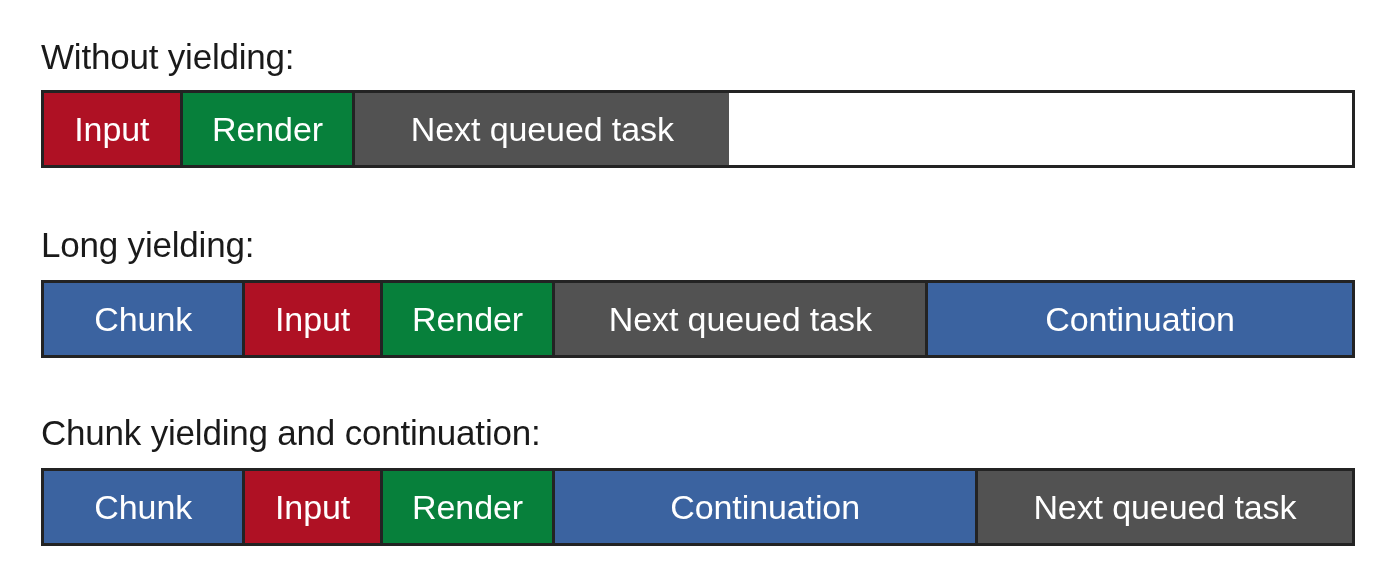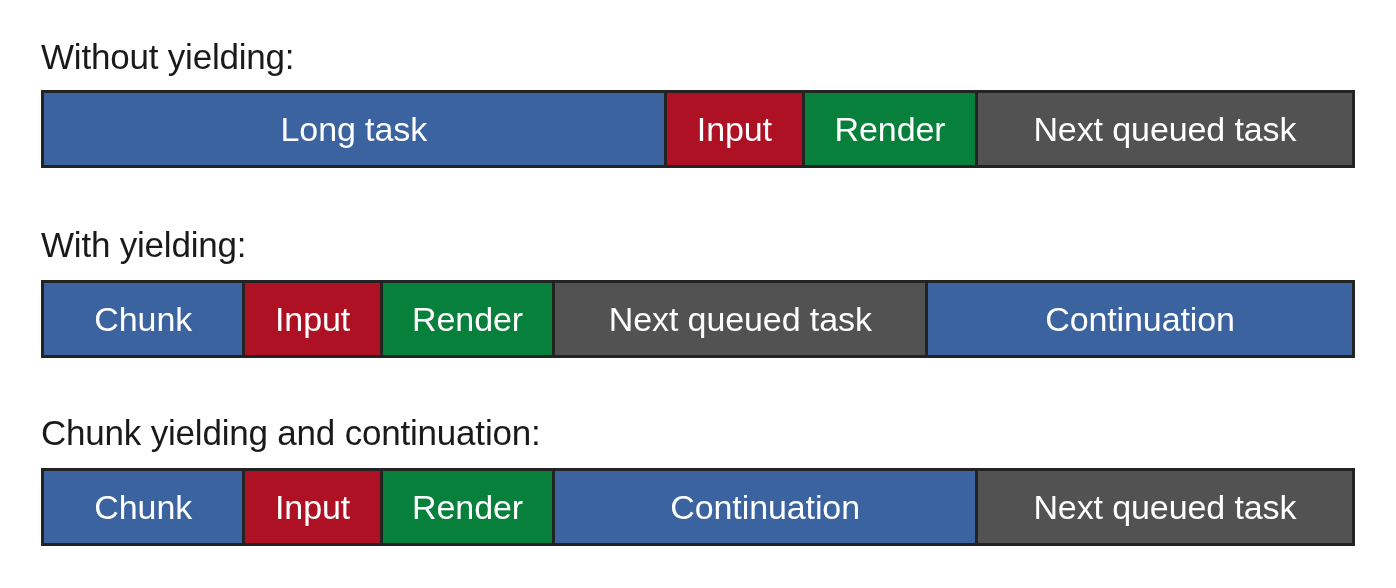--- a/index.html
+++ b/index.html
@@ -82,37 +82,34 @@
   #row-3 .bar { top: 56px; }
 </style>
 </head>
 <body>
 
 <div id="canvas">
 
   <div class="row" id="row-1">
     <div class="row-label">Without yielding:</div>
     <div class="bar" style="border-color: rgb(35, 35, 35);">
-        <div class="seg" style="flex: 0 0 47.6%; background: rgb(59, 99, 160); border-right-color: rgb(35, 35, 35);">
-          <span class="seg-label" style="color: rgb(255, 255, 255);">Long task</span>
-        </div>
         <div class="seg" style="flex: 0 0 10.6%; background: rgb(175, 17, 36); border-right-color: rgb(35, 35, 35);">
           <span class="seg-label" style="color: rgb(255, 255, 255);">Input</span>
         </div>
         <div class="seg" style="flex: 0 0 13.2%; background: rgb(7, 128, 59); border-right-color: rgb(35, 35, 35);">
           <span class="seg-label" style="color: rgb(255, 255, 255);">Render</span>
         </div>
         <div class="seg" style="flex: 0 0 28.6%; background: rgb(82, 82, 82); border-right: none;">
           <span class="seg-label" style="color: rgb(255, 255, 255);">Next queued task</span>
         </div>
       </div>
   </div>
 
   <div class="row" id="row-2">
-    <div class="row-label">With yielding:</div>
+    <div class="row-label">Long yielding:</div>
     <div class="bar" style="border-color: rgb(35, 35, 35);">
         <div class="seg" style="flex: 0 0 15.4%; background: rgb(59, 99, 160); border-right-color: rgb(35, 35, 35);">
           <span class="seg-label" style="color: rgb(255, 255, 255);">Chunk</span>
         </div>
         <div class="seg" style="flex: 0 0 10.5%; background: rgb(175, 17, 36); border-right-color: rgb(35, 35, 35);">
           <span class="seg-label" style="color: rgb(255, 255, 255);">Input</span>
         </div>
         <div class="seg" style="flex: 0 0 13.2%; background: rgb(7, 128, 59); border-right-color: rgb(35, 35, 35);">
           <span class="seg-label" style="color: rgb(255, 255, 255);">Render</span>
         </div>

